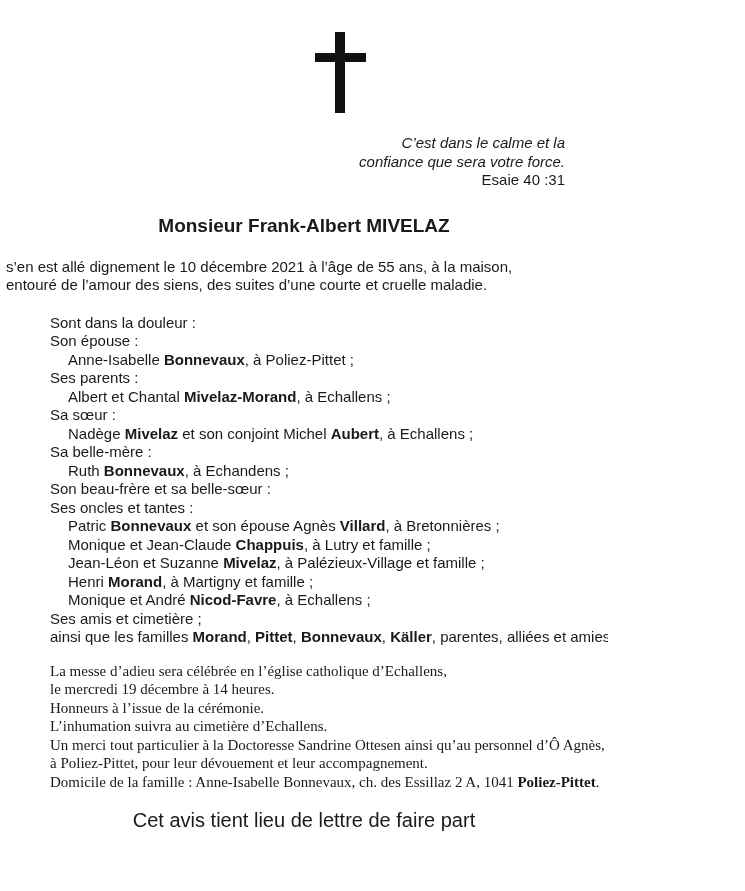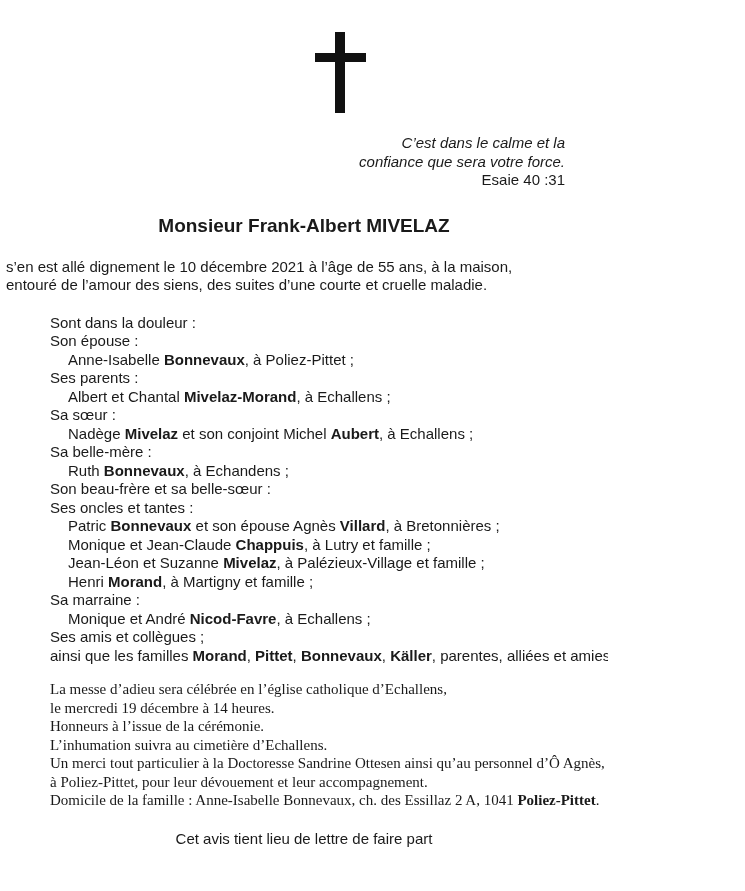--- a/index.html
+++ b/index.html
@@ -58,21 +58,21 @@
     line-height: 18.5px;
   }
   [data-name="block-intro"]    { margin-top: 21px; margin-left: 6px; }
   [data-name="block-family"]   { margin-top: 19px; }
   [data-name="block-ceremony"] { margin-top: 15px; font-family: Liberation Serif, serif; }
   .line { white-space: nowrap; }
   .line.indent { padding-left: 18px; }
   .bold { font-weight: bold; }
   .footer {
     margin-top: 20px;
-    font-size: 15px;
+    font-size: 20px;
     line-height: 18.5px;
     text-align: center;
   }
 </style>
 </head>
 <body>
 
 <div class="page" data-name="obituary-page">
 
   <div class="cross" data-name="latin-cross-icon">
@@ -102,23 +102,22 @@
         <div class="line" data-name="text-line"><span data-name="text-segment">Sa sœur :</span></div>
         <div class="line indent" data-name="text-line"><span data-name="text-segment">Nadège </span><span class="bold" data-name="family-name-bold">Mivelaz</span><span data-name="text-segment"> et son conjoint Michel </span><span class="bold" data-name="family-name-bold">Aubert</span><span data-name="text-segment">, à Echallens ;</span></div>
         <div class="line" data-name="text-line"><span data-name="text-segment">Sa belle-mère :</span></div>
         <div class="line indent" data-name="text-line"><span data-name="text-segment">Ruth </span><span class="bold" data-name="family-name-bold">Bonnevaux</span><span data-name="text-segment">, à Echandens ;</span></div>
         <div class="line" data-name="text-line"><span data-name="text-segment">Son beau-frère et sa belle-sœur :</span></div>
         <div class="line" data-name="text-line"><span data-name="text-segment">Ses oncles et tantes :</span></div>
         <div class="line indent" data-name="text-line"><span data-name="text-segment">Patric </span><span class="bold" data-name="family-name-bold">Bonnevaux</span><span data-name="text-segment"> et son épouse Agnès </span><span class="bold" data-name="family-name-bold">Villard</span><span data-name="text-segment">, à Bretonnières ;</span></div>
         <div class="line indent" data-name="text-line"><span data-name="text-segment">Monique et Jean-Claude </span><span class="bold" data-name="family-name-bold">Chappuis</span><span data-name="text-segment">, à Lutry et famille ;</span></div>
         <div class="line indent" data-name="text-line"><span data-name="text-segment">Jean-Léon et Suzanne </span><span class="bold" data-name="family-name-bold">Mivelaz</span><span data-name="text-segment">, à Palézieux-Village et famille ;</span></div>
         <div class="line indent" data-name="text-line"><span data-name="text-segment">Henri </span><span class="bold" data-name="family-name-bold">Morand</span><span data-name="text-segment">, à Martigny et famille ;</span></div>
-        <div class="line" data-name="text-line"><span data-name="text-segment">Sa marraine :</span></div>
         <div class="line indent" data-name="text-line"><span data-name="text-segment">Monique et André </span><span class="bold" data-name="family-name-bold">Nicod-Favre</span><span data-name="text-segment">, à Echallens ;</span></div>
-        <div class="line" data-name="text-line"><span data-name="text-segment">Ses amis et collègues ;</span></div>
+        <div class="line" data-name="text-line"><span data-name="text-segment">Ses amis et cimetière ;</span></div>
         <div class="line" data-name="text-line"><span data-name="text-segment">ainsi que les familles </span><span class="bold" data-name="family-name-bold">Morand</span><span data-name="text-segment">, </span><span class="bold" data-name="family-name-bold">Pittet</span><span data-name="text-segment">, </span><span class="bold" data-name="family-name-bold">Bonnevaux</span><span data-name="text-segment">, </span><span class="bold" data-name="family-name-bold">Käller</span><span data-name="text-segment">, parentes, alliées et amies.</span></div>
       </div>
       <div class="block" data-name="block-ceremony">
         <div class="line" data-name="text-line"><span data-name="text-segment">La messe d’adieu sera célébrée en l’église catholique d’Echallens,</span></div>
         <div class="line" data-name="text-line"><span data-name="text-segment">le mercredi 19 décembre à 14 heures.</span></div>
         <div class="line" data-name="text-line"><span data-name="text-segment">Honneurs à l’issue de la cérémonie.</span></div>
         <div class="line" data-name="text-line"><span data-name="text-segment">L’inhumation suivra au cimetière d’Echallens.</span></div>
         <div class="line" data-name="text-line"><span data-name="text-segment">Un merci tout particulier à la Doctoresse Sandrine Ottesen ainsi qu’au personnel d’Ô Agnès,</span></div>
         <div class="line" data-name="text-line"><span data-name="text-segment">à Poliez-Pittet, pour leur dévouement et leur accompagnement.</span></div>
         <div class="line" data-name="text-line"><span data-name="text-segment">Domicile de la famille : Anne-Isabelle Bonnevaux, ch. des Essillaz 2 A, 1041 </span><span class="bold" data-name="family-name-bold">Poliez-Pittet</span><span data-name="text-segment">.</span></div>

